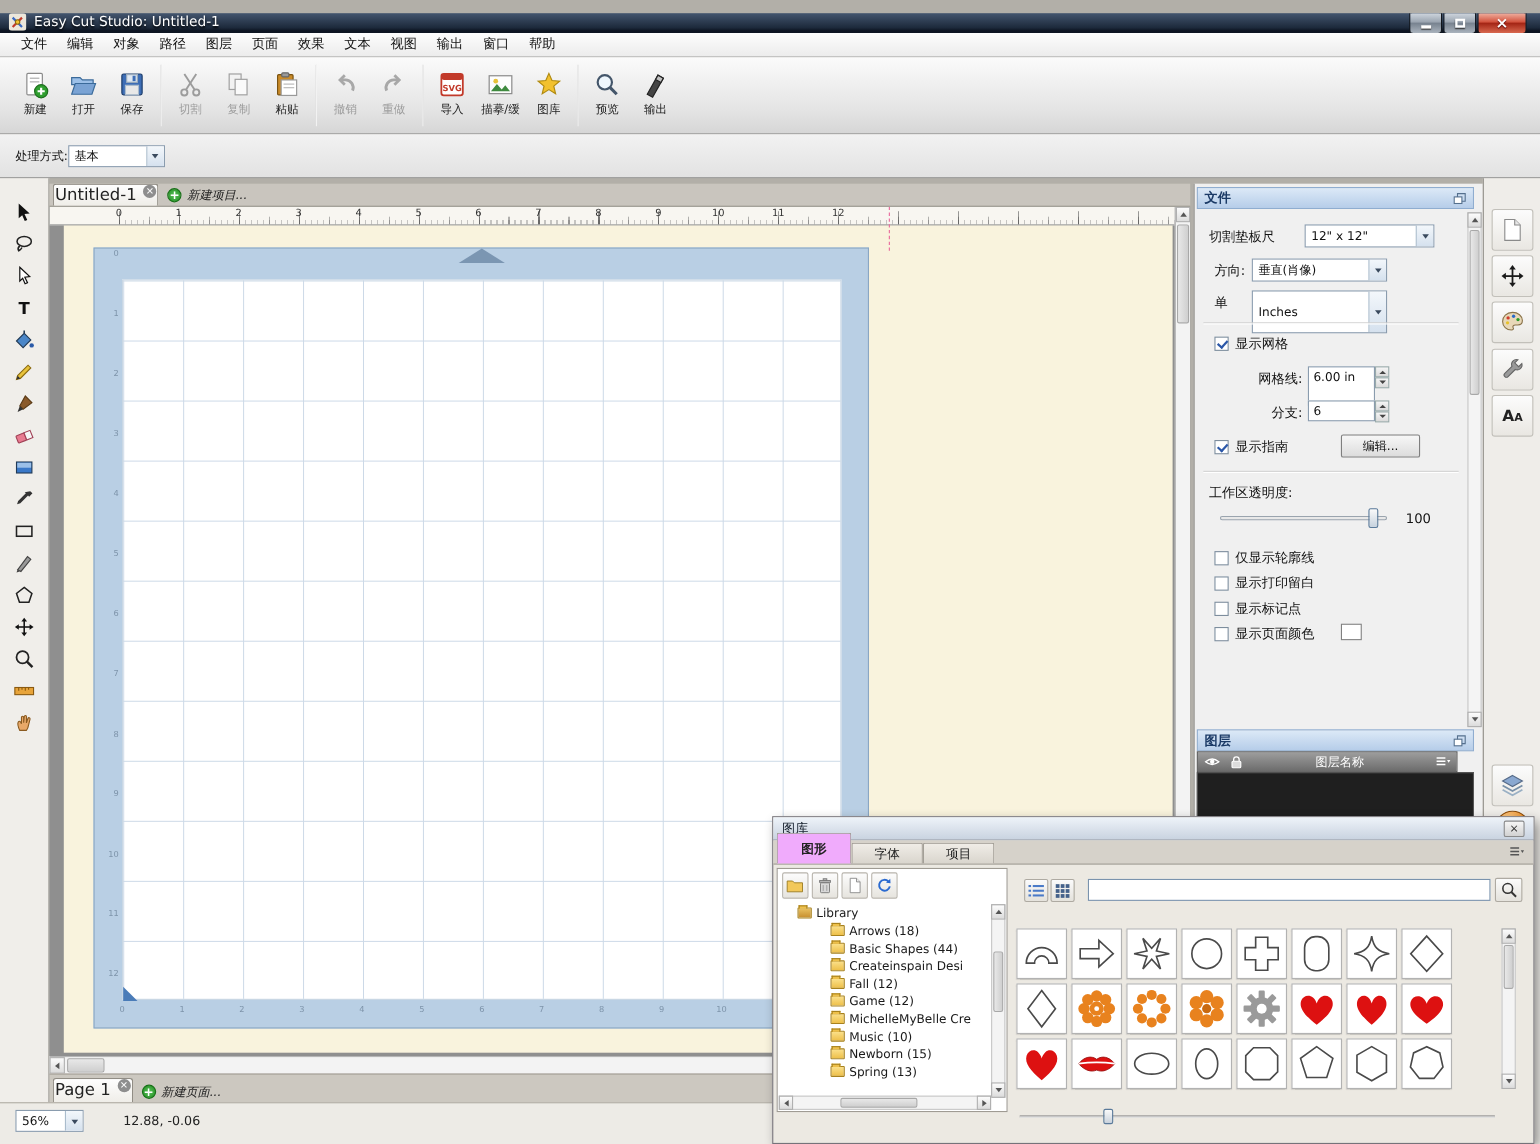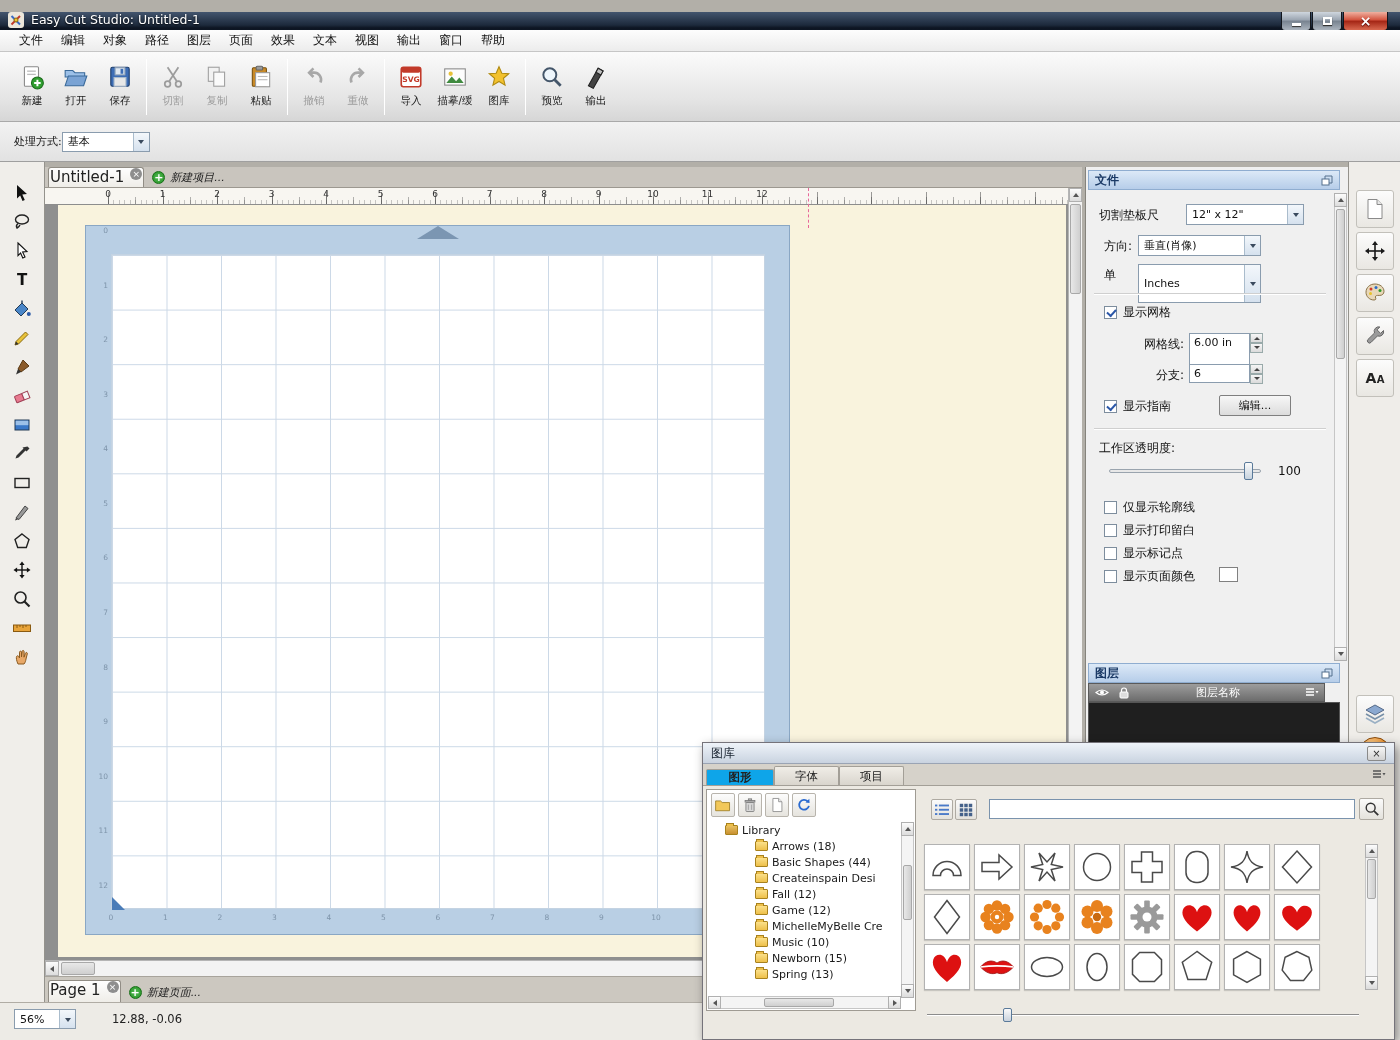--- a/index.html
+++ b/index.html
@@ -123,21 +123,21 @@
 .ball{position:absolute;left:10px;width:32px;height:32px;border-radius:50%;background:radial-gradient(circle at 35% 30%,#ffd9a0,#ef9430 55%,#b05c08);border:1px solid #8a4a08}
 
 
 .libwin{left:702px;top:742px;width:693px;height:298px;background:#ece9e2;border:1px solid #75737a;box-shadow:3px 4px 10px rgba(0,0,0,.45);z-index:60}
 .ltitle{position:absolute;left:0;top:0;width:691px;height:21px;background:linear-gradient(#eef3f9,#c9d3e0);border-bottom:1px solid #9aa4b4;display:flex;align-items:center;padding:0 8px;justify-content:space-between}
 .ltitle .wt{font-size:12px;color:#17212e}
 .lclose{width:19px;height:15px;background:linear-gradient(#f6f6f6,#d2d2d2);border:1px solid #8a8a8a;border-radius:2px;font-size:10px;line-height:13px;text-align:center;color:#333}
 .lclose::after{content:"×"}
 .ltabs{position:absolute;left:0;top:21px;width:691px;height:22px;background:#d6d2ca;border-bottom:1px solid #a39f97;display:flex;align-items:flex-end;padding-left:3px}
 .ltab{height:19px;background:linear-gradient(#f0ede7,#d9d5cd);border:1px solid #a39f97;border-bottom:none;border-radius:2px 2px 0 0;font-size:11.5px;color:#222;display:flex;align-items:center;justify-content:center;width:65px}
-.ltab.on{height:16px;background:#0ea5e9;width:68px;font-weight:bold}
+.ltab.on{height:28px;background:#f0abfc;width:68px;font-weight:bold}
 .lpane{position:absolute;left:3px;top:46px;width:210px;height:222px;background:#fff;border:1px solid #9f9b93}
 .lpbtn{width:24px;height:24px;border:1px solid #b8b4ac;border-radius:2px;background:linear-gradient(#fcfcfc,#e6e4de);display:flex;align-items:center;justify-content:center;margin-right:3px}
 .tree{position:absolute;left:2px;top:32px;width:190px;height:176px;overflow:hidden;font-size:11px;color:#1a1a1a}
 .titem{display:flex;align-items:center;height:16px;padding-left:46px;white-space:nowrap}
 .rootrow{display:flex;align-items:center;height:16px;padding-left:16px}
 .tfold{width:13px;height:10px;background:linear-gradient(#fbe08a,#eec04a);border:1px solid #a8821e;border-radius:1px;margin-right:4px;position:relative;flex:none}
 .tfold::before{content:"";position:absolute;left:0;top:-3px;width:6px;height:2px;background:#eec04a;border:1px solid #a8821e;border-bottom:none}
 .tfold.root{background:linear-gradient(#e8c060,#c89030)}
 .rpane{position:absolute;left:216px;top:46px;width:474px;height:248px}
 .vbtn{position:absolute;width:22px;height:21px;border:1px solid #aeaaa2;border-radius:2px;background:linear-gradient(#fbfbfb,#e4e2dc);display:flex;align-items:center;justify-content:center}

